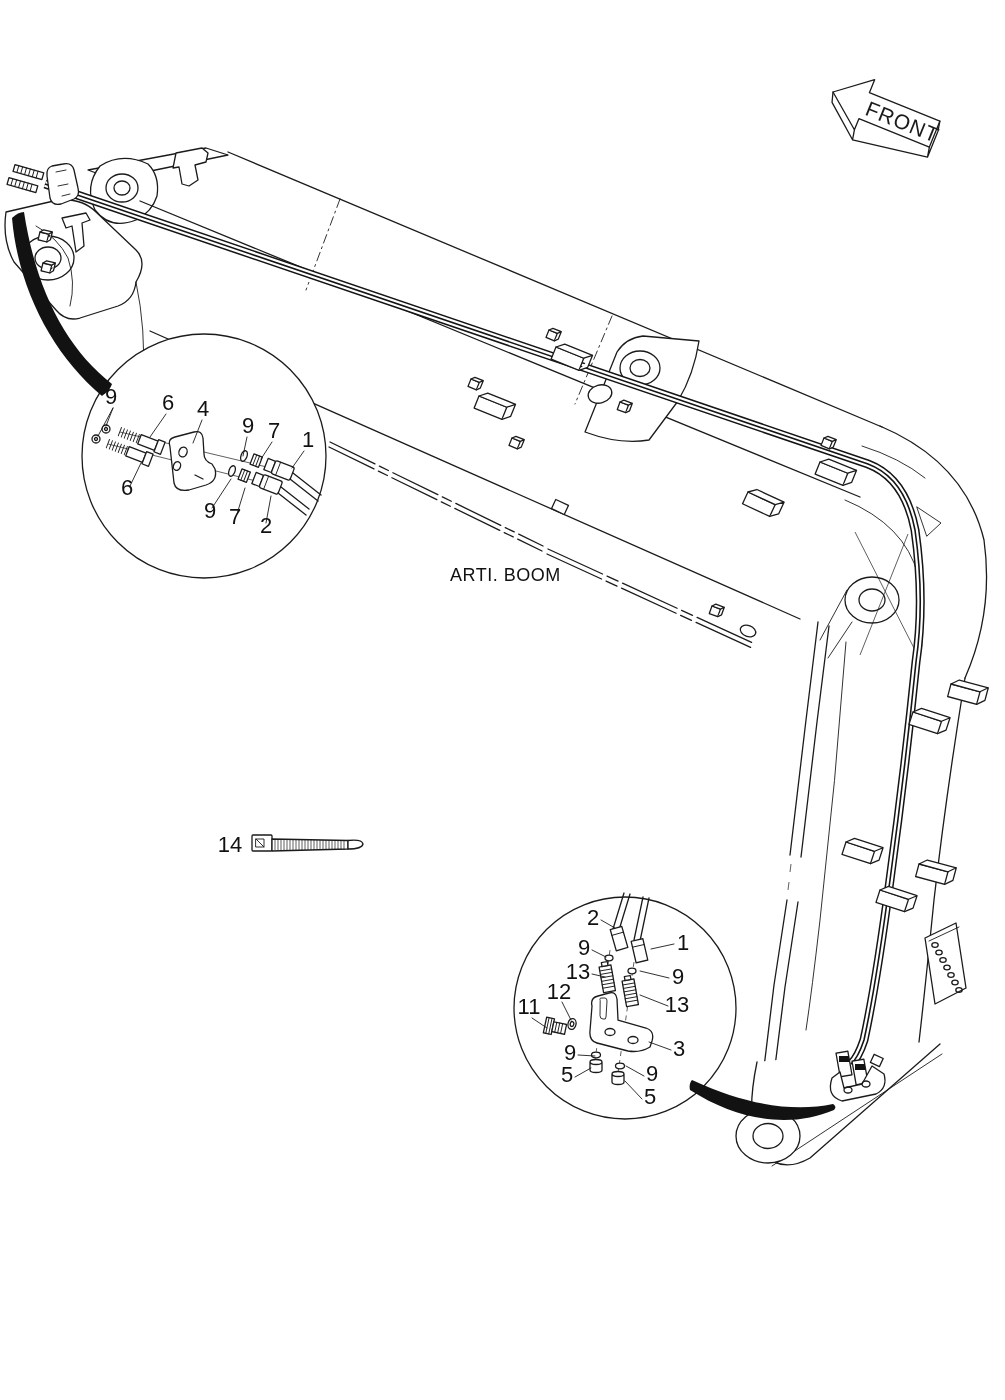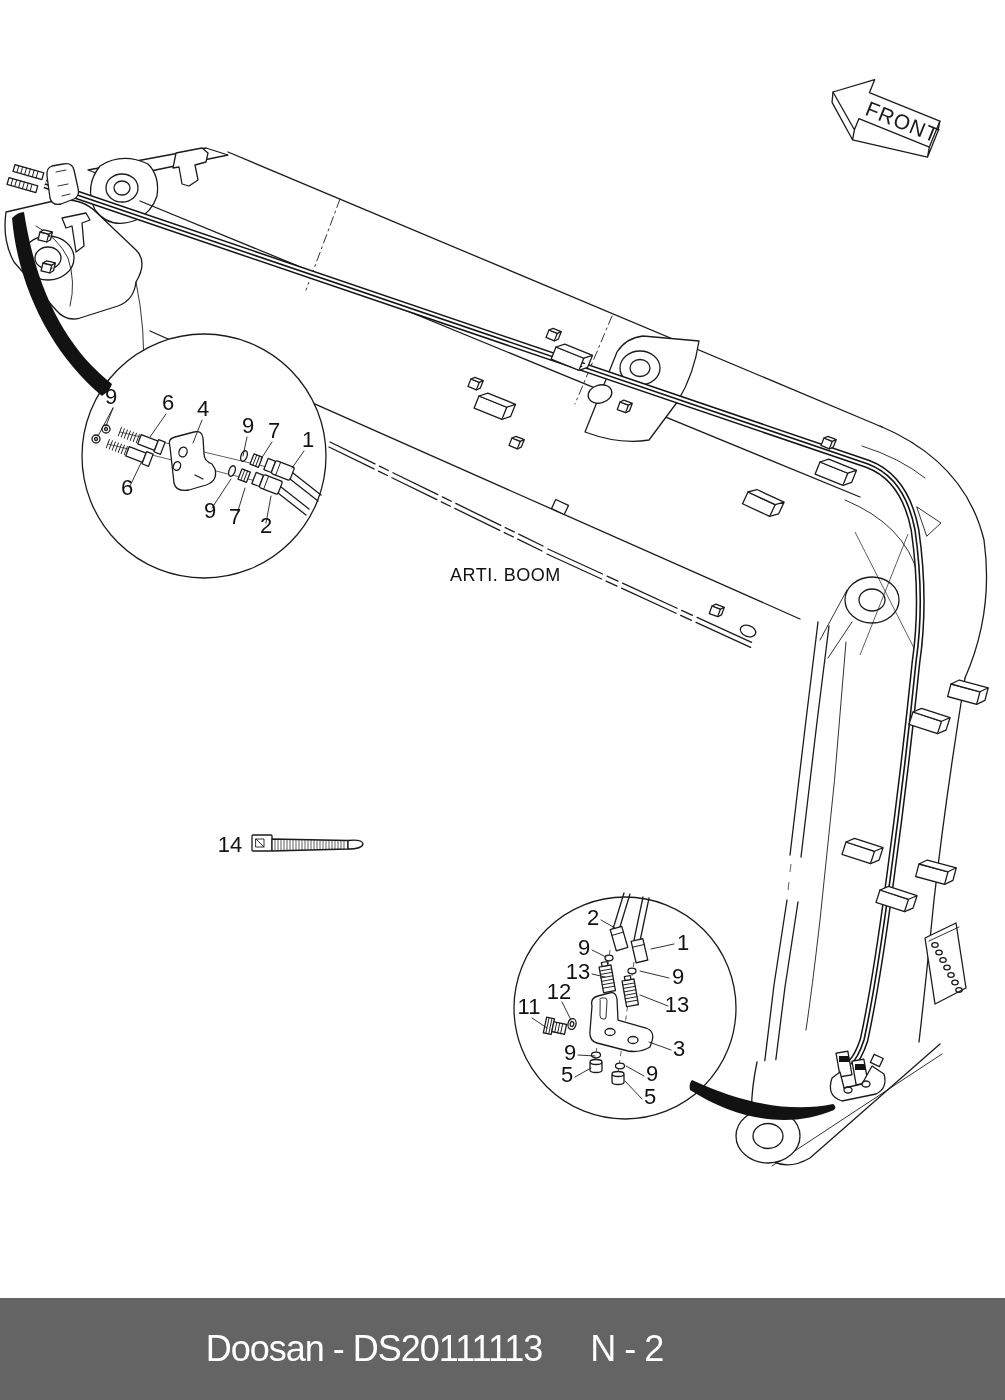--- a/index.html
+++ b/index.html
@@ -289,19 +289,13 @@
       <path class="lnw" d="M272,839 L348,840.5 L348,849 L272,851 Z"></path>
       <path class="hair" d="M275,840 V850 M278,840 V850 M281,840 V850 M284,840 V850 M287,840 V850 M290,840 V850 M293,840 V850 M296,840 V850 M299,840 V850 M302,840 V850 M305,840 V850 M308,840 V850 M311,840 V850 M314,840 V850 M317,840 V850 M320,840 V850 M323,840 V850 M326,840 V850 M329,840 V850 M332,840 V850 M335,840 V850 M338,840 V850 M341,840 V850 M344,840 V850" stroke-width="1"></path>
       <path class="lnw" d="M348,840.5 Q362,839 363,844 Q362,849 348,849 Z"></path>
     </g>
   </g>
 
   <text class="biglabel" x="450" y="581">ARTI. BOOM</text>
 
 </svg>
 
-<div class="footer">
-  <div class="footer-inner">
-    <span>Doosan - DS20111113</span>
-    <span>N - 2</span>
-  </div>
 </div>
-</div>
 
 </body></html>

